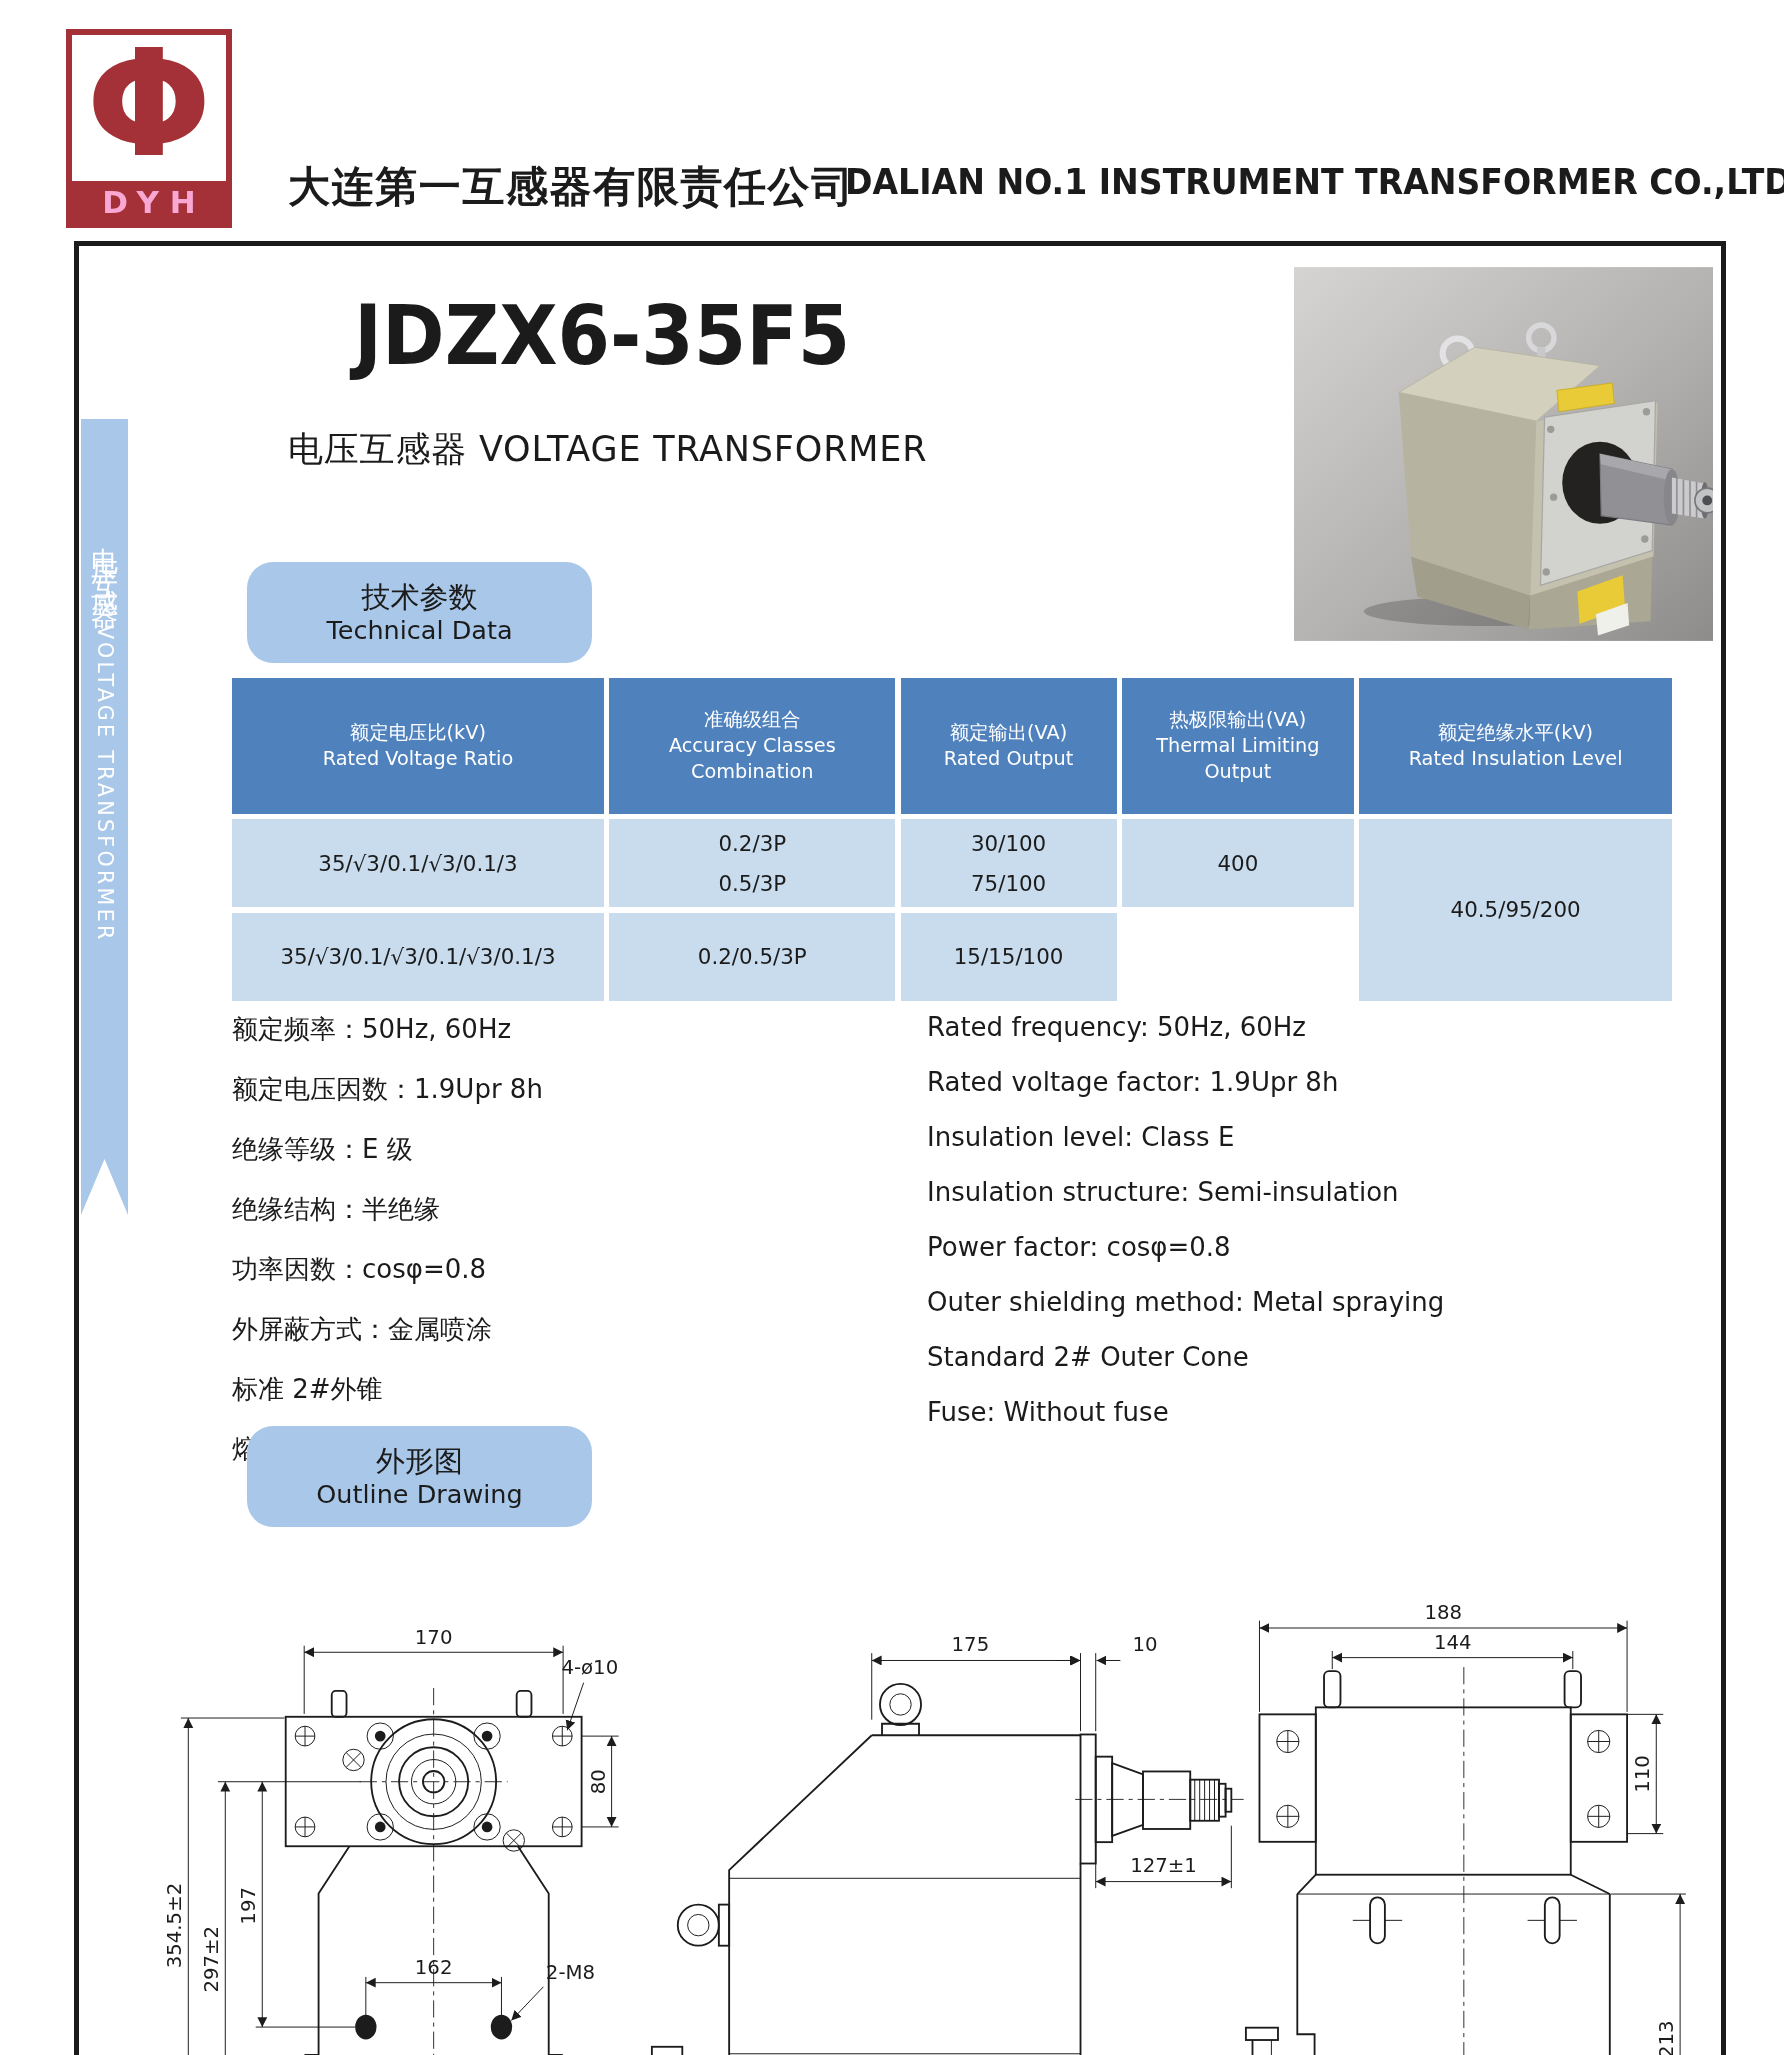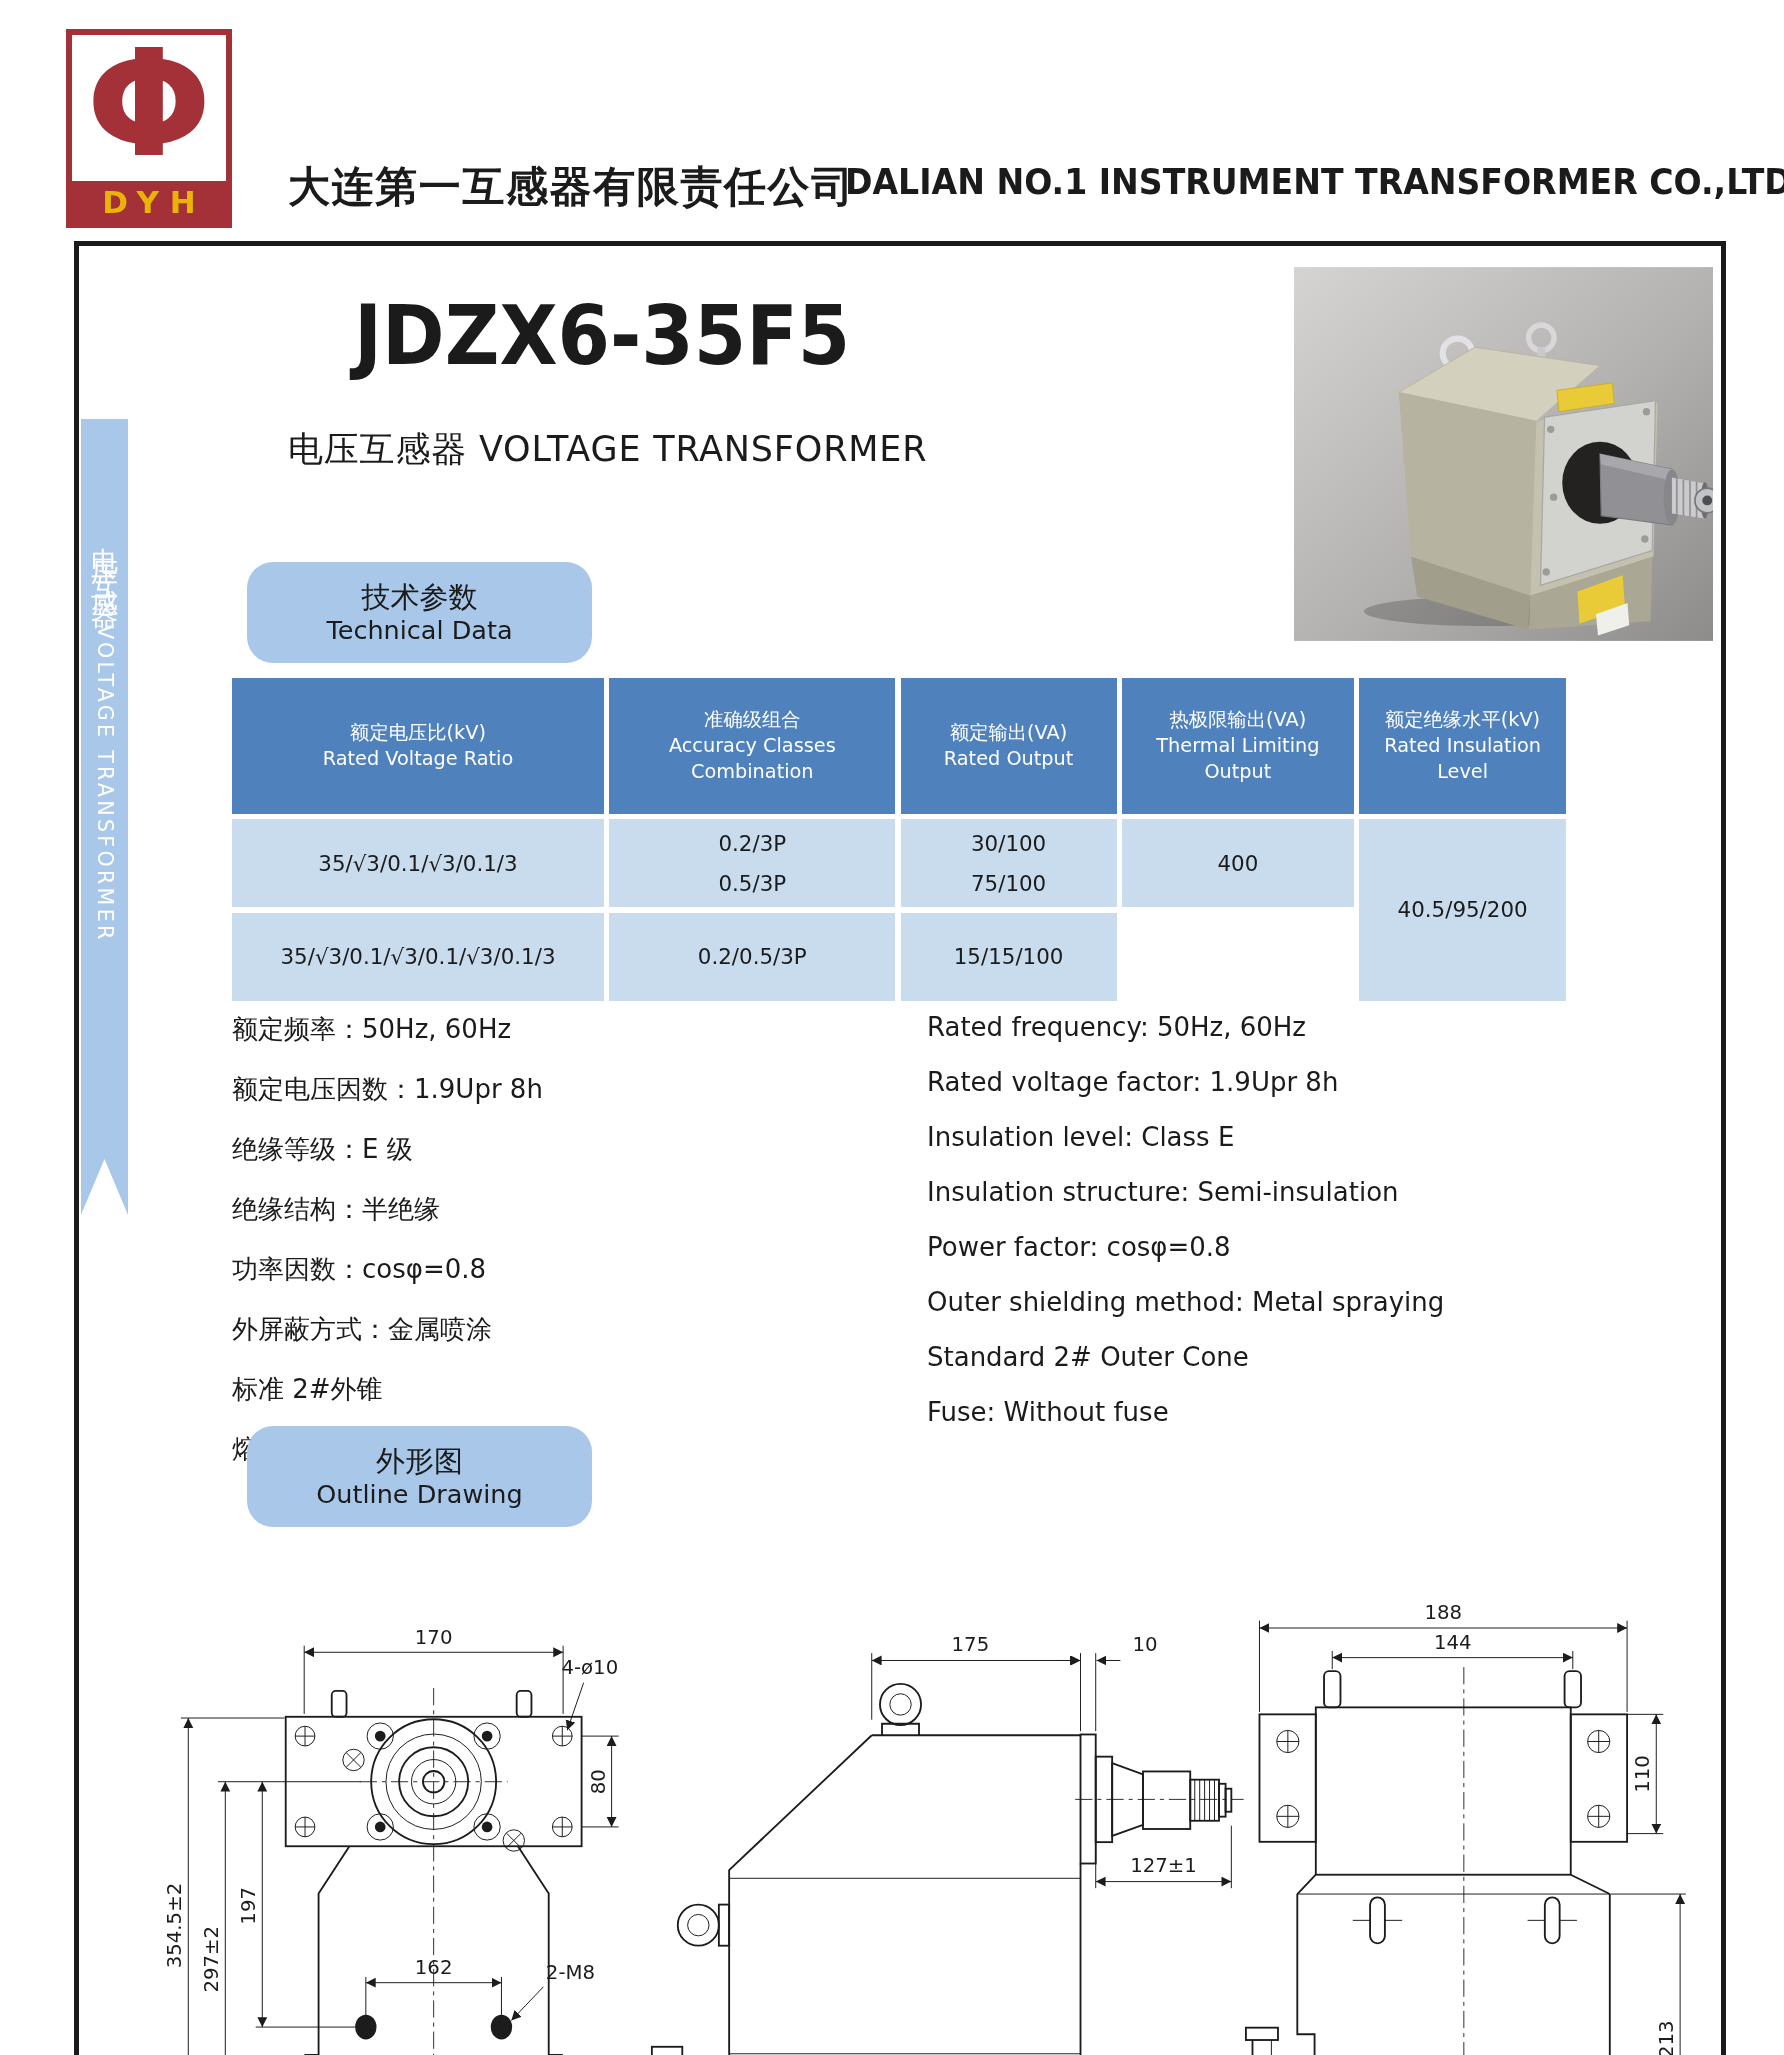--- a/index.html
+++ b/index.html
@@ -5,21 +5,21 @@
   html,body{margin:0;padding:0;background:#ffffff;}
   #page{position:relative;width:1785px;height:2529px;background:#ffffff;overflow:hidden;
         font-family:"DejaVu Sans","Liberation Sans",sans-serif;color:#1b1b1b;}
 
   
   .logo{position:absolute;left:66px;top:29px;width:166px;height:199px;background:#ffffff;
         border:6.6px solid #a43137;box-sizing:border-box;}
   .logo-phi{position:absolute;left:0;top:-12.3px;width:100%;text-align:center;
             font-size:148px;font-weight:bold;color:#a43137;line-height:1.1;}
   .logo-band{position:absolute;left:0;bottom:0;width:100%;height:41px;background:#a43137;
-             color:#eab308;font-size:31px;font-weight:bold;letter-spacing:10.7px;
+             color:#f9a8d4;font-size:31px;font-weight:bold;letter-spacing:10.7px;
              display:flex;align-items:center;justify-content:center;padding-left:10.7px;box-sizing:border-box;}
   .company-cn{position:absolute;left:288px;top:159px;font-size:42px;font-weight:bold;letter-spacing:1.6px;}
   .company-en{position:absolute;left:845px;top:161px;font-size:36px;font-weight:bold;
               transform:scaleX(.92);transform-origin:0 0;white-space:nowrap;}
 
   
   .frame{position:absolute;left:74px;top:241px;width:1642px;height:2208px;background:#ffffff;
          border:5.3px solid #1b1b1b;border-bottom-width:11.5px;}
 
   
@@ -37,21 +37,21 @@
 
   
   .badge{position:absolute;width:345px;height:101px;background:#a9c8e9;border-radius:26px;
          display:flex;flex-direction:column;align-items:center;justify-content:center;line-height:1.2;}
   .badge-cn{font-size:29px;}
   .badge-en{font-size:25.5px;}
   #badge-tech{left:247px;top:562px;}
   #badge-outline{left:247px;top:1426px;}
 
   
-  .ttable{position:absolute;left:232px;top:678px;width:1334px;display:grid;
+  .ttable{position:absolute;left:232px;top:678px;width:1440px;display:grid;
           grid-template-columns:372px 286px 216px 232px 1fr;
           grid-template-rows:136px 88px 88px;gap:5.3px;}
   .th{background:#4f81bd;color:#ffffff;display:flex;flex-direction:column;align-items:center;
       justify-content:center;text-align:center;font-size:19.3px;line-height:1.35;
       padding:0 7.4px;box-sizing:border-box;}
   .td{background:#c9dcee;display:flex;flex-direction:column;align-items:center;
       justify-content:center;text-align:center;font-size:21.4px;gap:15px;}
   .td-merge{grid-column:5;grid-row:2 / span 2;}
 
   

